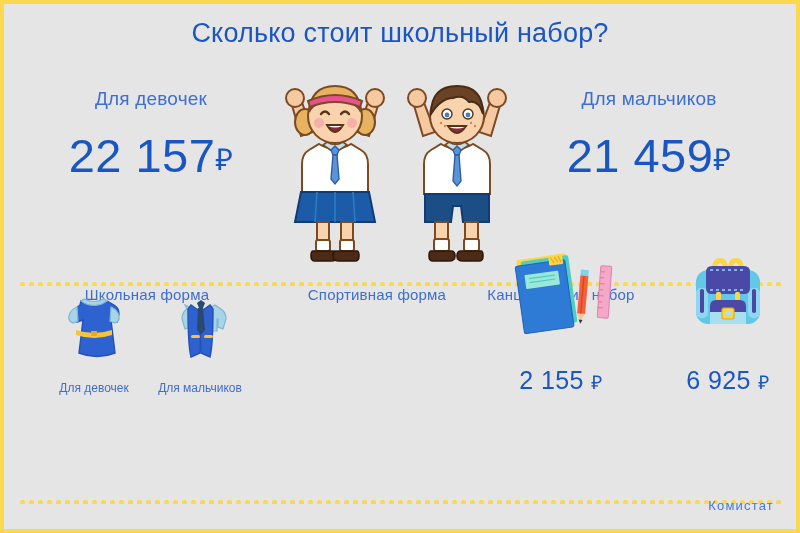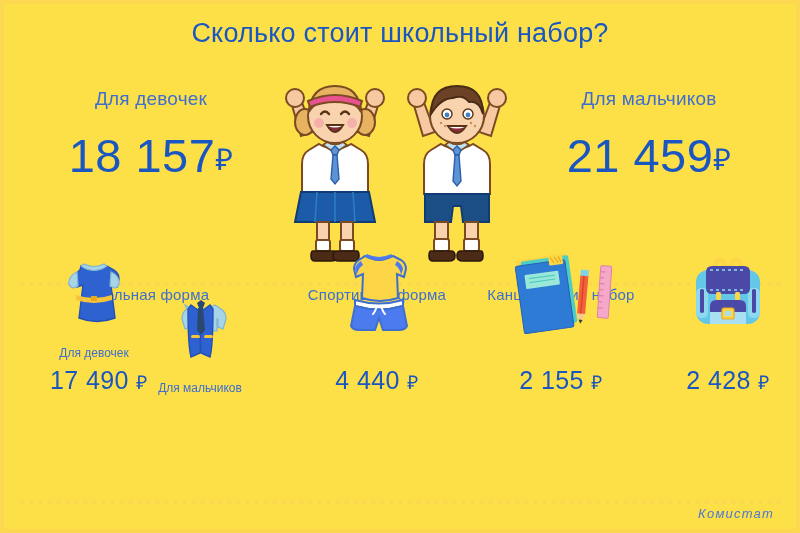--- a/index.html
+++ b/index.html
@@ -6,21 +6,21 @@
   body{
     width:800px;height:533px;overflow:hidden;
     background:#ffffff;
     font-family:"Liberation Sans", sans-serif;
   }
   .poster{
     position:relative;
     width:800px;height:533px;
     box-sizing:border-box;
     border:4px solid #FBD850;
-    background:#fde047;
+    background:#e5e5e5;
     overflow:hidden;
   }
 
   
   .top{
     position:relative;
     height:276px;
   }
   .title{
     position:absolute;
@@ -109,39 +109,38 @@
   .c-uniform{left:8px;width:270px;}
   .c-sport{left:288px;width:170px;}
   .c-stat{left:462px;width:190px;}
   .c-bag{left:658px;width:132px;}
 
   .c-sport .price,.c-stat .price,.c-bag .price{margin-top:28px;}
 
   
   .footer{
     position:absolute;
-    bottom:8px;right:22px;
+    bottom:16px;right:22px;
     font-size:13px;
     color:#4A79D4;
     letter-spacing:1.2px;
-    font-style:italic;
   }
 </style>
 </head>
 <body>
 
 <div class="poster">
 
   <div class="top">
 
     <div class="title">Сколько стоит школьный набор?</div>
 
     <div class="side left">
       <div class="side-label">Для девочек</div>
-      <div class="side-value"><span>18 157</span><span class="rub">₽</span></div>
+      <div class="side-value"><span>22 157</span><span class="rub">₽</span></div>
     </div>
 
     <div class="side right">
       <div class="side-label">Для мальчиков</div>
       <div class="side-value"><span>21 459</span><span class="rub">₽</span></div>
     </div>
 
     <svg class="kids" viewBox="0 0 270 200">
 
       <g>
@@ -242,53 +241,38 @@
         <div class="sub-col">
           <svg width="78" height="80" viewBox="0 0 78 80">
             <path d="M26 10 q13 9 26 0 l7 4 q5 3 5 9 l-2 8 l-6 -2 l4 33 q-18 7 -36 0 l4 -33 l-6 2 l-2 -8 q0 -6 5 -9 z" fill="#2E62D0" stroke="#2450B4" stroke-width="1.4"></path>
             <path d="M26 10 q13 9 26 0 l-3 -2 q-10 5 -20 0 z" fill="#A8D4E8" stroke="#7FB6D4" stroke-width="1.2"></path>
             <path d="M22 16 q-7 3 -8 9 q-1 5 4 7 l5 -2 l-1 -14 z" fill="#A8D4E8" stroke="#7FB6D4" stroke-width="1.2"></path>
             <path d="M56 16 q7 3 8 9 q1 5 -4 7 l-5 -2 l1 -14 z" fill="#A8D4E8" stroke="#7FB6D4" stroke-width="1.2"></path>
             <path d="M21 39 q18 6 36 0 l0 5 q-18 6 -36 0 z" fill="#F6C43C"></path>
             <path d="M36 40 l6 0 l0 5 l-6 0 z" fill="#E8A81C"></path>
           </svg>
           <div class="sub-label">Для девочек</div>
-          <div class="price"><span>17 490</span> <span class="rub">₽</span></div>
         </div>
         <div class="sub-col">
           <svg width="78" height="80" viewBox="0 0 78 80">
             <path d="M24 14 q15 8 30 0 l6 4 q5 3 5 10 l-3 10 l-5 -2 l0 -8 l-1 0 l0 12 l-26 0 l0 -12 l-1 0 l0 8 l-5 2 l-3 -10 q0 -7 5 -10 z" fill="#A8D4E8" stroke="#7FB6D4" stroke-width="1.2"></path>
             <path d="M30 14 l-3 4 q0 36 3 48 l9 -4 l2 -40 z" fill="#2E62D0" stroke="#2450B4" stroke-width="1.4"></path>
             <path d="M49 14 l3 4 q0 36 -3 48 l-9 -4 l-2 -40 z" fill="#2E62D0" stroke="#2450B4" stroke-width="1.4"></path>
             <path d="M36 12 l4 -3 l4 3 l-2 5 l-4 0 z" fill="#2A4870"></path>
             <path d="M37 17 l5 0 l2 22 l-4 5 l-4 -5 z" fill="#2A4870"></path>
             <rect x="30" y="44" width="9" height="3" rx="1.5" fill="#F6C43C"></rect>
             <rect x="43" y="44" width="9" height="3" rx="1.5" fill="#F6C43C"></rect>
           </svg>
           <div class="sub-label">Для мальчиков</div>
         </div>
       </div>
     </div>
 
     <div class="cat c-sport">
       <div class="cat-title">Спортивная форма</div>
-      <div class="icon-row">
-        <div class="sub-col">
-          <svg width="92" height="86" viewBox="0 0 92 86">
-            <path d="M32 8 q14 8 28 0 l8 4 q5 3 5 9 l-2 8 l-7 -3 l1 24 q-18 6 -36 0 l1 -24 l-7 3 l-2 -8 q0 -6 5 -9 z" fill="#FCD646" stroke="#3E6FD0" stroke-width="2"></path>
-            <path d="M32 8 q14 8 28 0 l-2 -2 q-12 6 -24 0 z" fill="#4C7BF0"></path>
-            <path d="M24 27 l-2 -6 q1 -5 6 -8 l2 4 q-5 3 -6 10 z" fill="#4C7BF0"></path>
-            <path d="M68 27 l2 -6 q-1 -5 -6 -8 l-2 4 q5 3 6 10 z" fill="#4C7BF0"></path>
-            <path d="M22 52 q24 7 48 0 l0 6 q-24 7 -48 0 z" fill="#FFFFFF" stroke="#3E6FD0" stroke-width="2"></path>
-            <path d="M22 58 q24 7 48 0 l4 20 q-2 4 -8 4 l-16 0 l-4 -12 l-4 12 l-16 0 q-6 0 -8 -4 z" fill="#4C7BF0" stroke="#3E6FD0" stroke-width="2"></path>
-            <path d="M44 58 q-2 6 -4 8 M48 58 q2 6 4 8" stroke="#FFFFFF" stroke-width="2" fill="none" stroke-linecap="round"></path>
-          </svg>
-          <div class="price"><span>4 440</span> <span class="rub">₽</span></div>
-        </div>
-      </div>
     </div>
 
     <div class="cat c-stat">
       <div class="cat-title">Канцелярский набор</div>
       <div class="icon-row">
         <div class="sub-col" style="width:130px">
           <svg width="120" height="86" viewBox="0 0 120 86">
             <g transform="rotate(-8 48 44)">
               <rect x="20" y="8" width="50" height="68" rx="2" fill="#FCD646"></rect>
               <rect x="24" y="10" width="48" height="68" rx="2" fill="#4ECDC4"></rect>
@@ -331,21 +315,21 @@
             <path d="M68 42 q2 -2 4 0 l0 22 q-2 2 -4 0 z" fill="#4A49A8"></path>
             <path d="M22 24 q0 -6 6 -6 l32 0 q6 0 6 6 l0 16 q0 6 -6 6 l-32 0 q-6 0 -6 -6 z" fill="#4A49A8"></path>
             <path d="M26 22 l36 0 M26 42 l36 0" stroke="#8ED9F0" stroke-width="1.4" stroke-dasharray="3 3"></path>
             <rect x="32" y="44" width="5" height="8" rx="1.5" fill="#FCD646"></rect>
             <rect x="51" y="44" width="5" height="8" rx="1.5" fill="#FCD646"></rect>
             <path d="M26 58 q0 -6 6 -6 l24 0 q6 0 6 6 l0 18 l-36 0 z" fill="#A8DFF2"></path>
             <path d="M26 58 q0 -6 6 -6 l24 0 q6 0 6 6 l0 6 l-36 0 z" fill="#4A49A8"></path>
             <rect x="38" y="60" width="12" height="11" rx="2" fill="#FCD646" stroke="#E8A81C" stroke-width="1.2"></rect>
             <rect x="41" y="63" width="6" height="5" fill="#A8DFF2"></rect>
           </svg>
-          <div class="price"><span>2 428</span> <span class="rub">₽</span></div>
+          <div class="price"><span>6 925</span> <span class="rub">₽</span></div>
         </div>
       </div>
     </div>
   </div>
 
   <div class="dotted d2"></div>
 
   <div class="footer">Комистат</div>
 </div>
 

